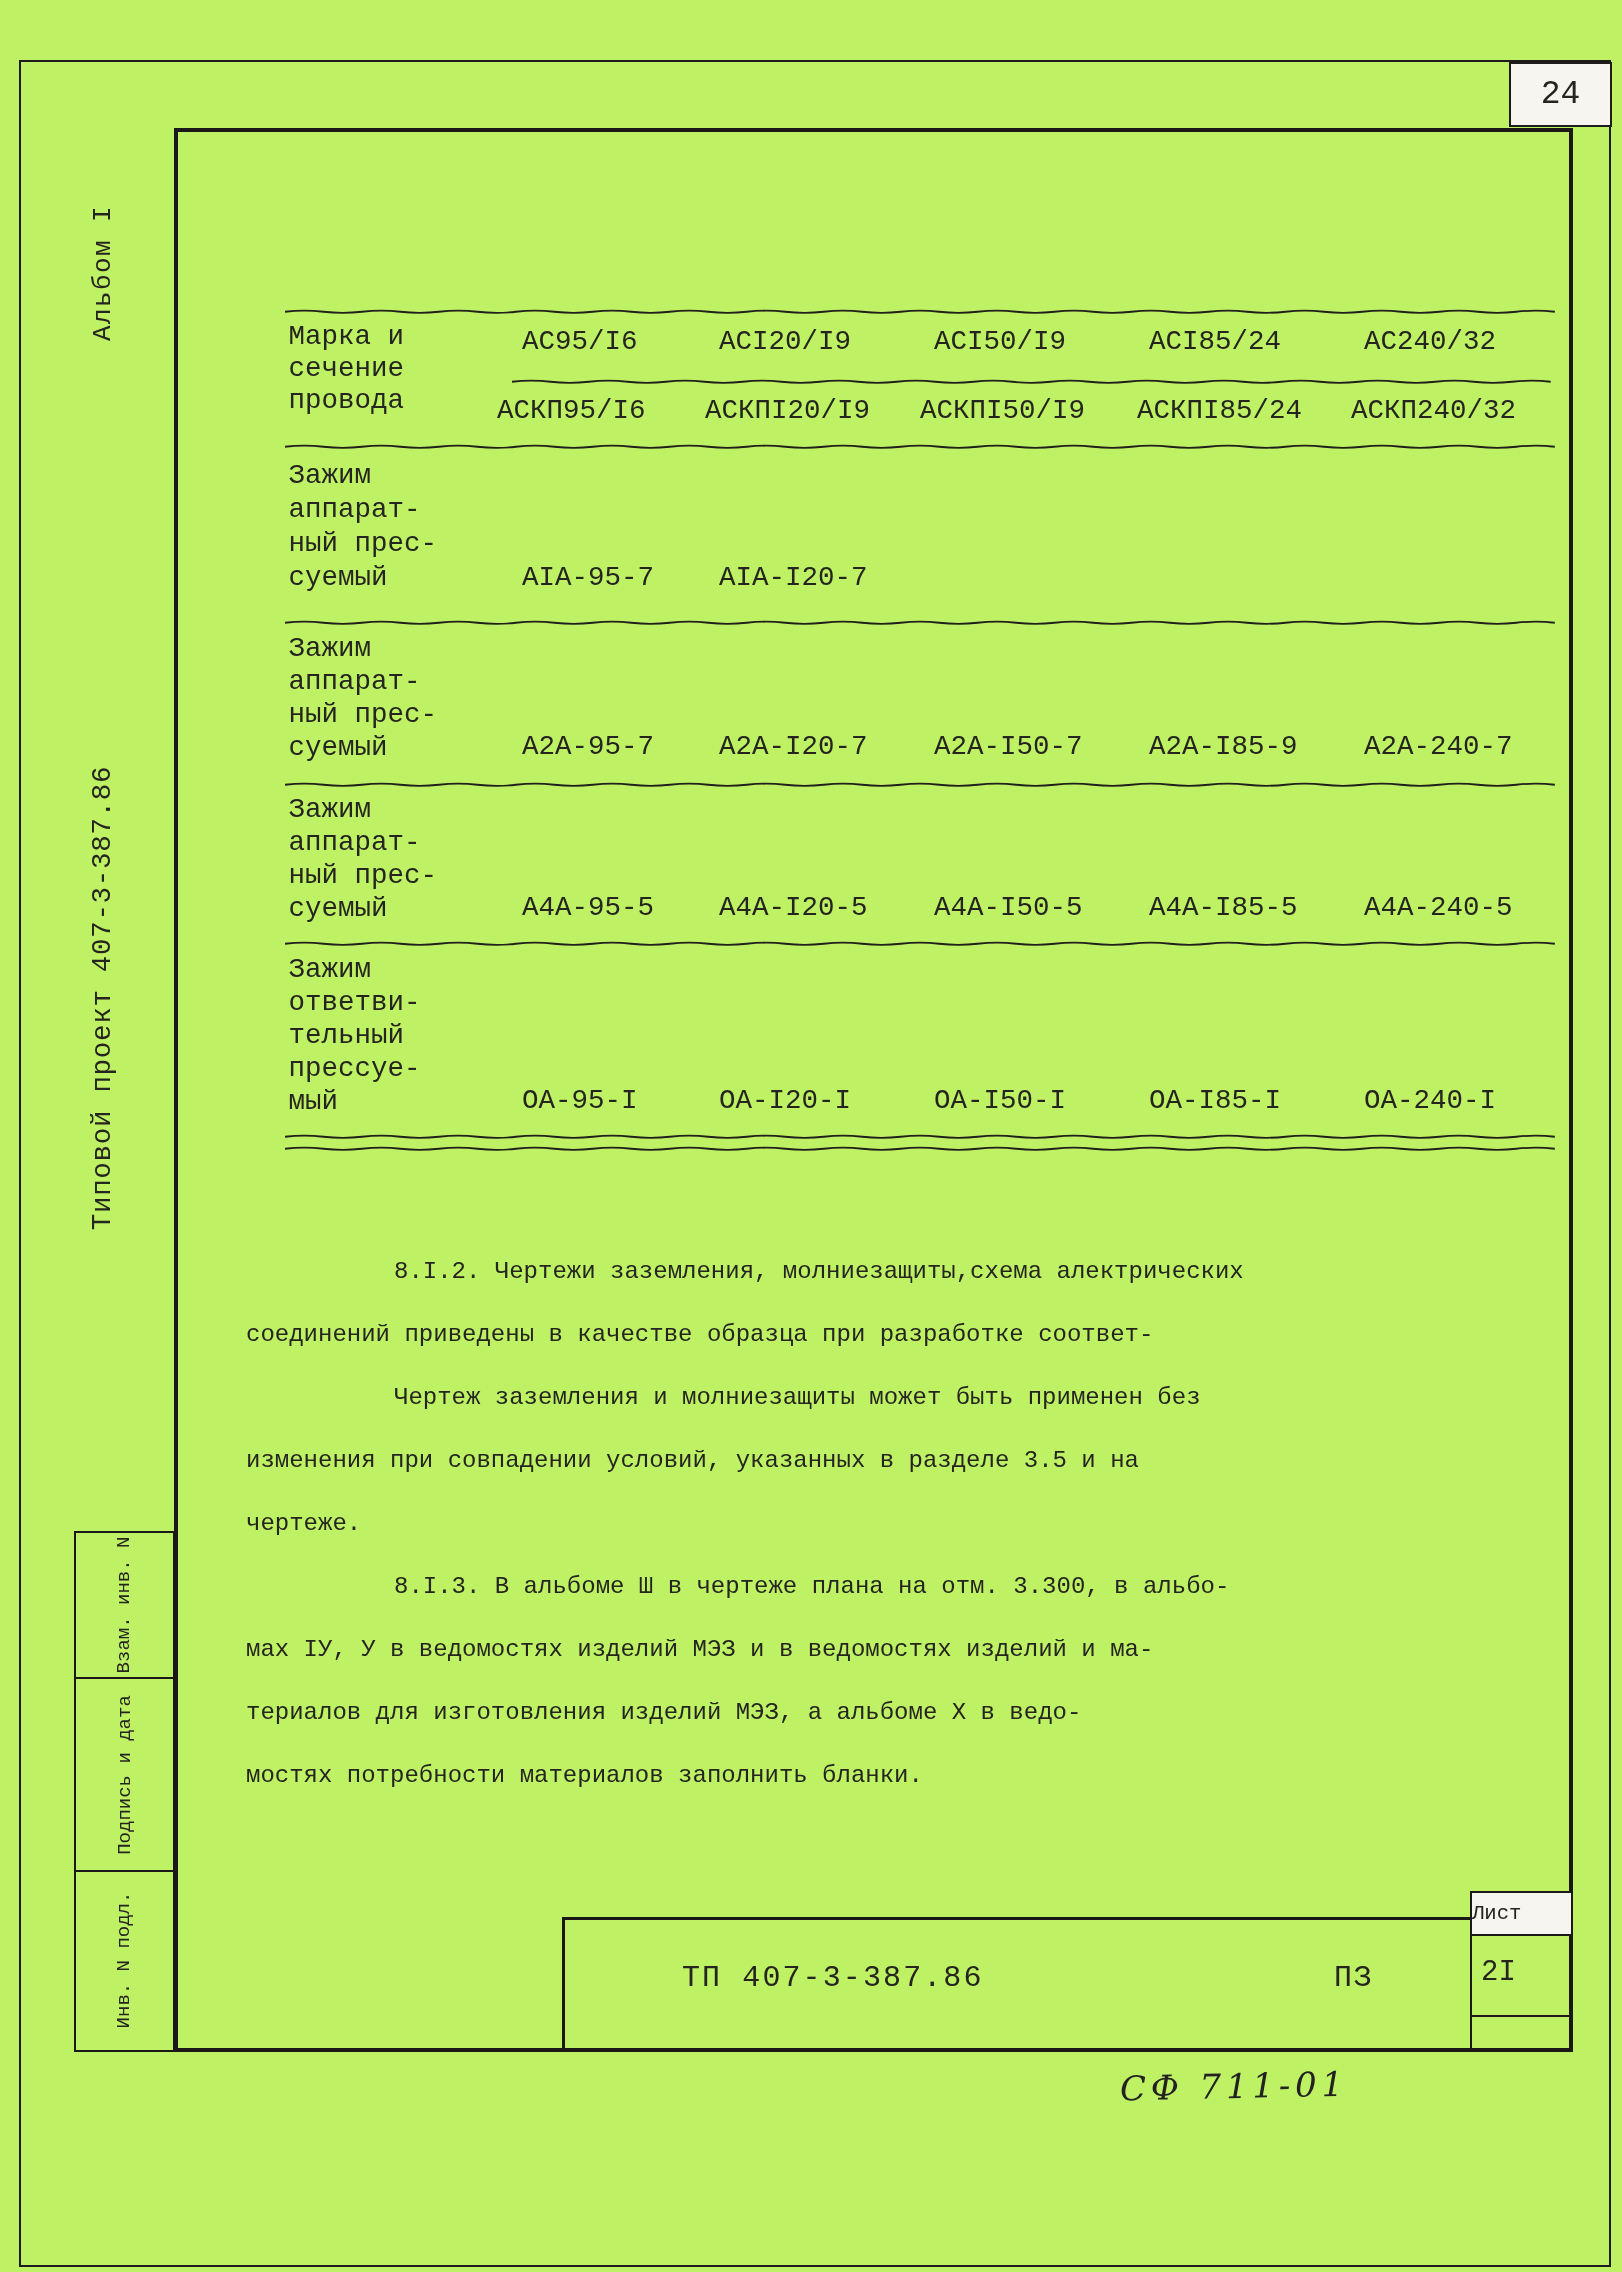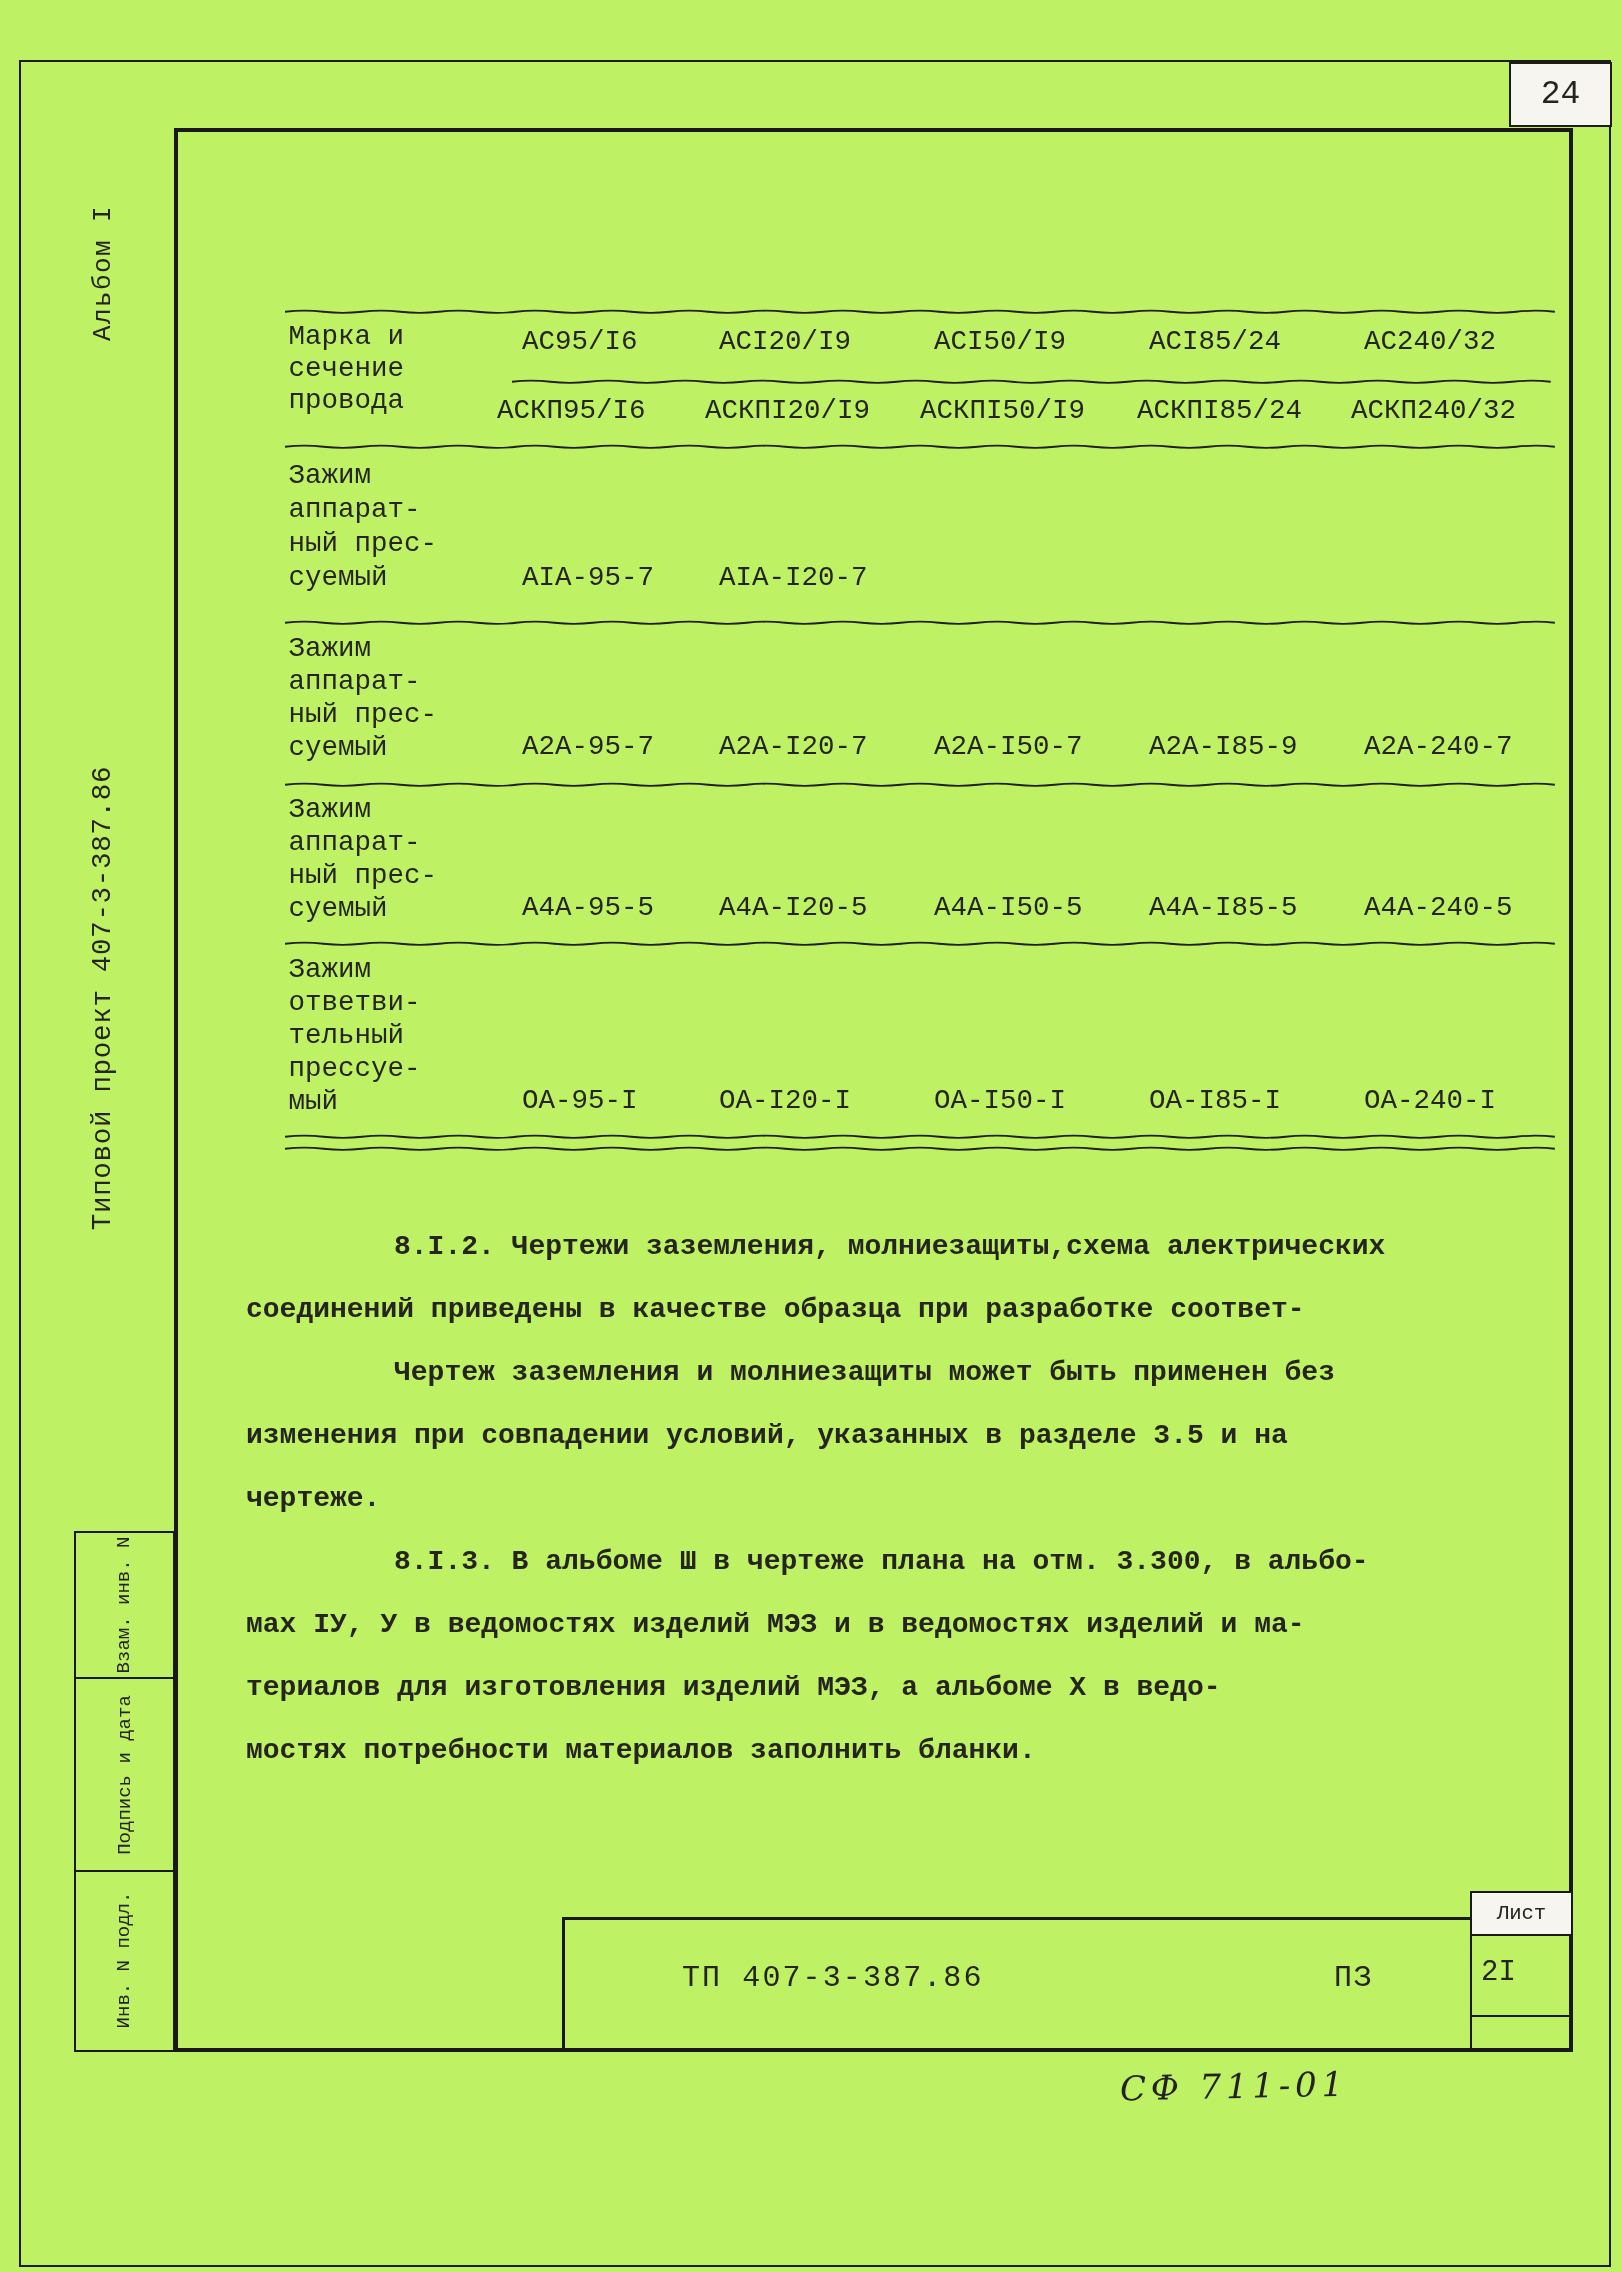--- a/index.html
+++ b/index.html
@@ -54,39 +54,39 @@
   
   .trow { position:absolute; left:285px; width:1276px; font-size:27.5px; }
   .tlabel { position:absolute; left:3.4px; top:10.3px; line-height:33px; white-space:nowrap; }
   .hlabel { top:9.6px; line-height:32px; }
   .values-line { position:absolute; left:0; width:100%; height:36px; }
   .values-line span { position:absolute; white-space:nowrap; }
   .c1{left:237px}.c2{left:434px}.c3{left:649px}.c4{left:864px}.c5{left:1079px}
   .b1{left:212px}.b2{left:420px}.b3{left:635px}.b4{left:852px}.b5{left:1066px}
   
   .bodytext {
-    position:absolute; left:246px; top:1215px; width:1322px;
-    font-size:28px; line-height:63px;font-weight:bold;
+    position:absolute; left:246px; top:1240px; width:1322px;
+    font-size:24px; line-height:63px;
   }
   .pline { white-space:nowrap; height:63px; }
   .indent { padding-left:148px; }
   
   .titleblock {
     position:absolute; left:562px; top:1917px; width:1011px; height:135px;
     border:3.4px solid #1a1917; font-size:30px;
   }
   .tb-code { position:absolute; left:117px; top:41px; letter-spacing:2.1px; }
   .tb-type { position:absolute; left:769px; top:41px; letter-spacing:1.4px; }
   .tb-vline { position:absolute; left:905px; top:0; height:100%; border-left:2.7px solid #1a1917; }
   .tb-hline { position:absolute; left:905px; top:95px; width:102px; border-top:2.7px solid #1a1917; }
   .tb-sheetnum { position:absolute; left:882px; top:36px; width:103px; text-align:center; font-size:29px; }
   .sheet-label-box {
     position:absolute; left:1470px; top:1891px; width:103px; height:45px;
     border:2.7px solid #1a1917; background:#f7f5f0;
-    display:flex; align-items:center; justify-content:center; font-size:20.6px;
+    display:flex; align-items:center; font-size:20.6px;
   }
   
   .stamp-note {
     position:absolute; left:1120px; top:2066px;
     font-family:"DejaVu Serif",serif; font-style:italic;
     font-size:34px; letter-spacing:4.8px; transform:rotate(-1.2deg);
     color:#232220;
   }
 </style>
 </head>

